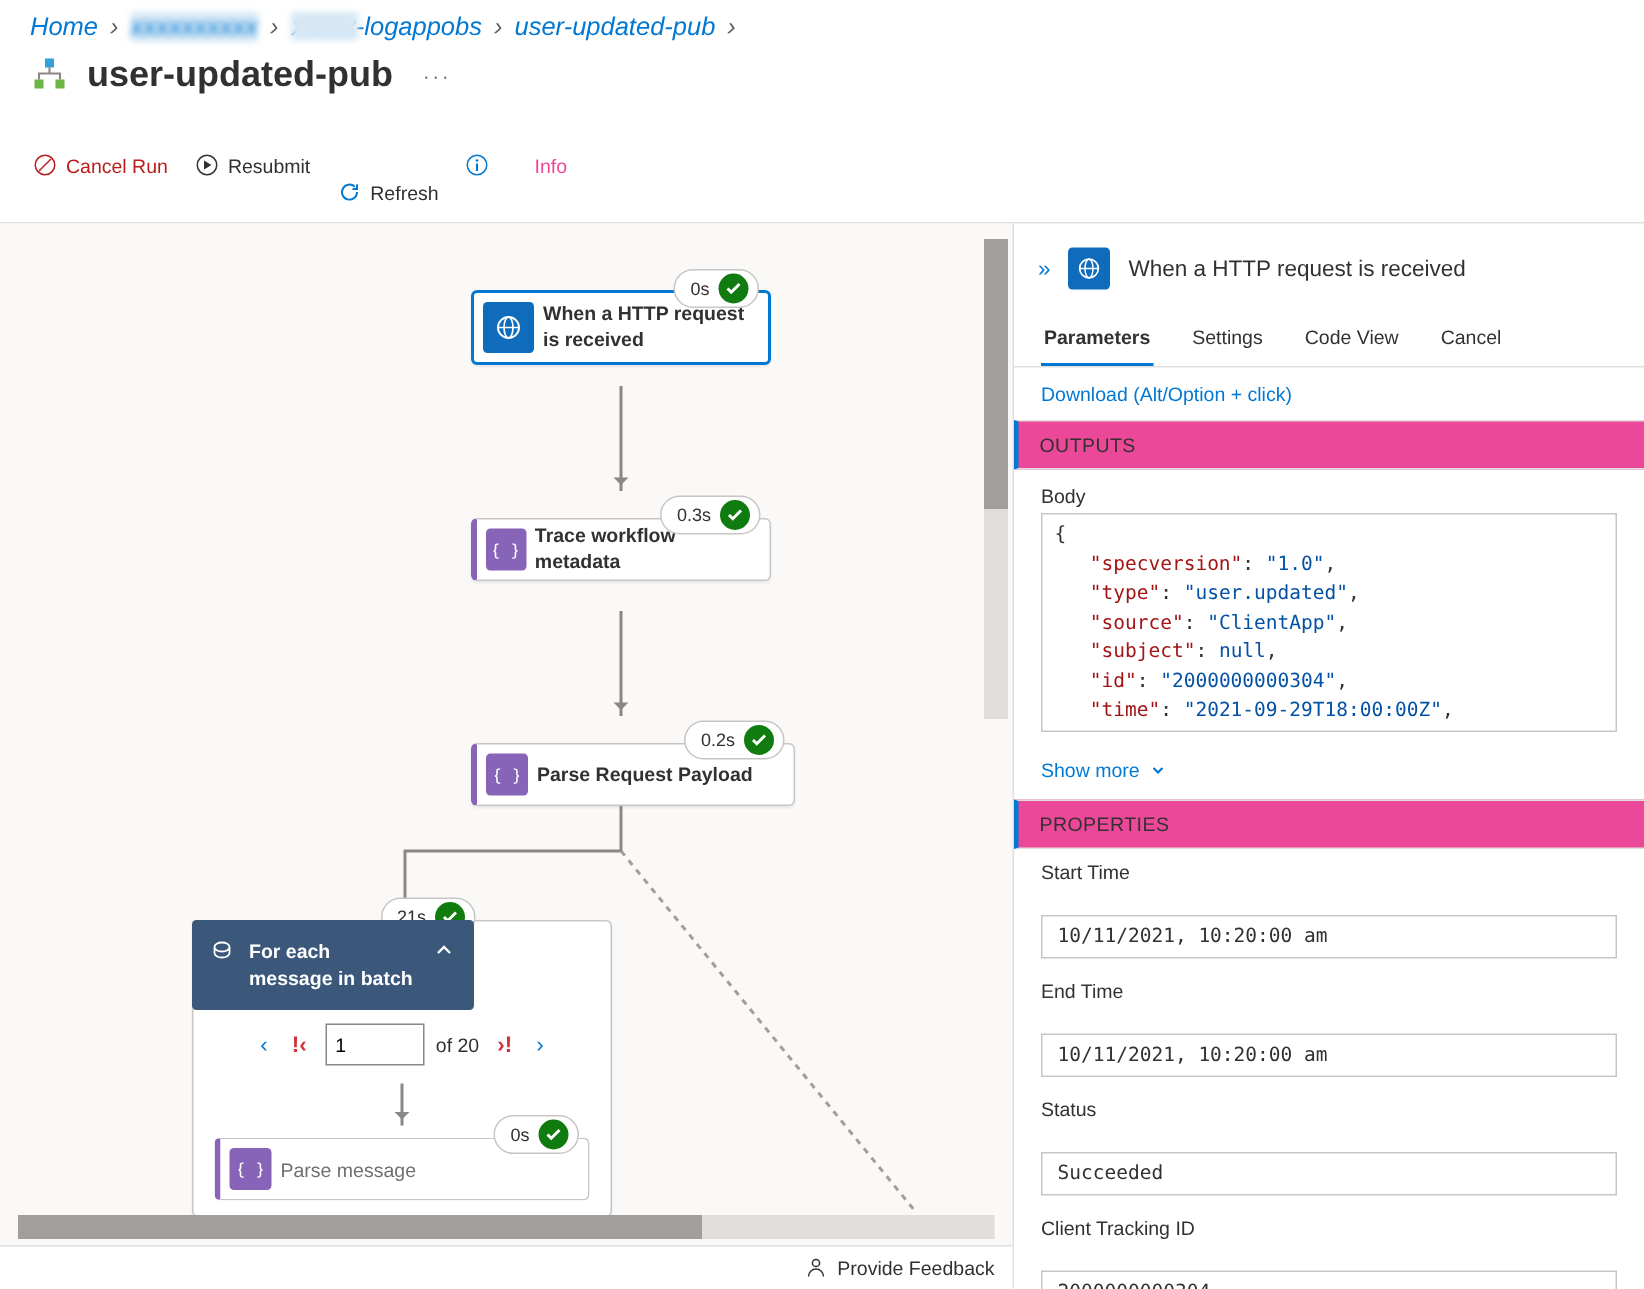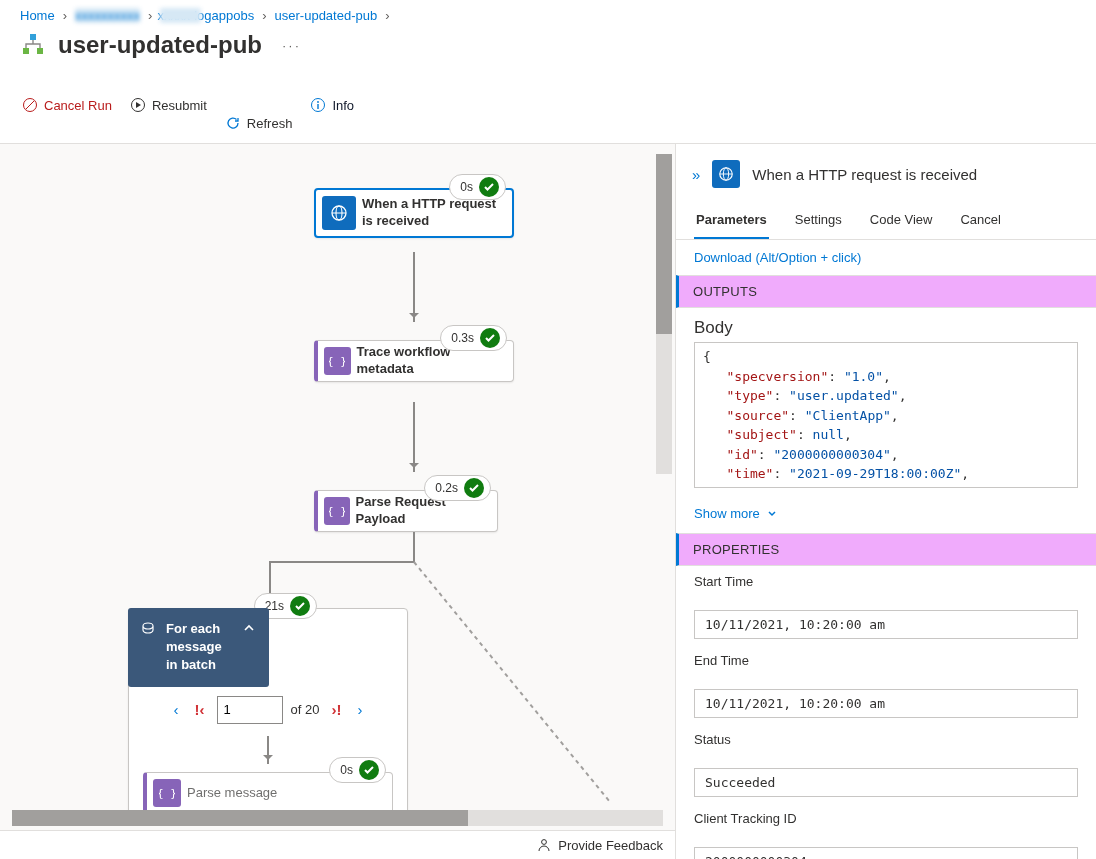--- a/index.html
+++ b/index.html
@@ -1,18 +1,18 @@
 <!DOCTYPE html>
 <html><head>
 <meta charset="utf-8">
 <style>
   * { box-sizing: border-box; margin: 0; padding: 0; }
   html, body { height: 100%; font-family: 'Segoe UI', Arial, sans-serif; font-size: 13px; color: #323130; background: #fff; }
   .app { display: flex; flex-direction: column; height: 859px; width: 1096px; overflow: hidden; }
-  .breadcrumb { padding: 8px 20px 4px; display: flex; align-items: flex-start; gap: 8px; font-size: 13px; }
+  .breadcrumb { padding: 8px 20px 4px; display: flex; align-items: flex-start; gap: 8px; font-size: 17px; font-style: italic; }
   .breadcrumb a { color: #0078d4; text-decoration: none; cursor: pointer; }
   .breadcrumb .sep { color: #605e5c; }
   .blur { filter: blur(2px); background: #d6e8f5; border-radius: 2px; color: transparent; user-select: none; }
   .title-row { display: flex; align-items: center; gap: 12px; padding: 4px 20px 12px; }
   .title-row .wfcicon { width: 26px; height: 26px; }
   .title-row h1 { font-size: 24px; font-weight: 600; }
   .title-row .dots { color: #605e5c; letter-spacing: 2px; cursor: pointer; padding: 4px 8px; }
   .toolbar { display: flex; align-items: center; gap: 18px; padding: 8px 22px 12px; }
   .tool { display: flex; align-items: center; gap: 6px; cursor: pointer; color: #323130; }
   .tool.disabled { color: #b91c1c; cursor: default; }
@@ -53,23 +53,23 @@
   .vscroll .thumb { position:absolute; width:100%; background:#a19f9d; top:0; height:180px; }
   .details { width: 420px; display:flex; flex-direction:column; overflow:hidden; }
   .det-head { display:flex; align-items:center; gap:12px; padding: 16px 16px 8px; }
   .expand { color:#0078d4; cursor:pointer; font-size:15px; }
   .det-head .icon.blue { width:28px; height:28px; border-radius:3px; }
   .det-head .title { font-size: 15px; font-weight: 400; }
   .tabs { display:flex; gap: 24px; padding: 10px 18px 0; border-bottom: 1px solid #e1dfdd; }
   .tab { padding: 6px 2px 10px; cursor:pointer; }
   .tab.active { border-bottom: 2px solid #0078d4; font-weight:600; }
   .dl-link { color:#0078d4; padding: 10px 18px; display:inline-block; cursor:pointer; }
-  .section-h { background:#f0abfc; border-top:1px solid #e1dfdd; border-bottom:1px solid #e1dfdd; border-left:3px solid #0078d4; padding: 8px 14px; font-weight:400; font-size:13px; letter-spacing:0.3px; }
+  .section-h { background:#ec4899; border-top:1px solid #e1dfdd; border-bottom:1px solid #e1dfdd; border-left:3px solid #0078d4; padding: 8px 14px; font-weight:400; font-size:13px; letter-spacing:0.3px; }
   .body-wrap { padding: 10px 18px 6px; }
-  .body-lbl { font-size: 17px; margin-bottom:4px; }
+  .body-lbl { font-size: 13px; margin-bottom:4px; }
   .json-box { border:1px solid #c8c6c4; padding: 4px 8px; font-family: Consolas, monospace; font-size: 13px; line-height: 1.5; height: 146px; overflow:hidden; white-space:pre; position:relative; }
   .jk { color:#a31515; }
   .jv { color:#0451a5; }
   .showmore { color:#0078d4; cursor:pointer; padding: 12px 18px; display:inline-flex; align-items:center; gap:6px; }
   .props { padding: 8px 18px 20px; display:flex; flex-direction:column; gap: 14px; overflow:auto; }
   .prop .plabel { font-size:13px; margin-bottom:4px; }
   .prop .pval { border:1px solid #c8c6c4; padding: 6px 10px; font-family: Consolas, monospace; font-size: 13px; margin-top: 21px; }
   svg { display:block; }
 </style>
 </head>
@@ -120,21 +120,21 @@
           <path d="M13 8 a5 5 0 1 1 -1.5 -3.5 M13 3 v3 h-3" fill="none" stroke="currentColor" stroke-width="1.3"></path>
         </svg>
       <span style="color:#323130;">Refresh</span>
     </div>
     <div class="tool" style="color:#0078d4;">
       <svg viewBox="0 0 16 16">
           <circle cx="8" cy="8" r="6.5" fill="none" stroke="currentColor"></circle>
           <circle cx="8" cy="5" r="0.9" fill="currentColor"></circle>
           <rect x="7.3" y="7" width="1.4" height="5" fill="currentColor"></rect>
         </svg>
-      <span style="color:#0f172a;">Info</span>
+      <span style="color:#ec4899;margin-left:24px;">Info</span>
     </div>
   </div>
 
   <div class="main">
     <div class="canvas-wrap">
       <div class="canvas-scroll">
         <div class="canvas">
 
           <div class="node selected" style="left:314px; top:44px; width:200px;">
             <span class="badge">
@@ -167,21 +167,21 @@
               </span>
             <span class="purplebox" style="margin:6px;">
                 <svg width="16" height="16" viewBox="0 0 16 16">
                   <text x="8" y="12" text-anchor="middle" fill="#fff" font-size="11" font-family="monospace">{ }</text>
                 </svg>
               </span>
             <span class="lbl">Trace workflow metadata</span>
           </div>
           <div class="arrow-v" style="left:414px; top:258px; height:70px;"></div>
 
-          <div class="node" style="left:314px; top:346px; width:184px; border-left:4px solid #8764b8;">
+          <div class="node" style="left:314px; top:346px; width:216px; border-left:4px solid #8764b8;">
             <span class="badge">
                 <span>0.2s</span>
                 <span class="check">
                   <svg viewBox="0 0 12 12">
                     <path d="M2 6 l2.5 2.5 L10 3" stroke="#fff" stroke-width="2" fill="none"></path>
                   </svg>
                 </span>
               </span>
             <span class="purplebox" style="margin:6px;">
                 <svg width="16" height="16" viewBox="0 0 16 16">
@@ -199,21 +199,21 @@
 
           <div class="for-each" style="left:128px; top:464px; width:280px;">
             <span class="badge" style="top:-16px; right:90px;">
                 <span>21s</span>
                 <span class="check">
                   <svg viewBox="0 0 12 12">
                     <path d="M2 6 l2.5 2.5 L10 3" stroke="#fff" stroke-width="2" fill="none"></path>
                   </svg>
                 </span>
               </span>
-            <div class="for-head" style="width:141px;">
+            <div class="for-head" style="width:188px;">
               <svg width="16" height="16" viewBox="0 0 16 16">
                   <path d="M3 6 a5 3 0 0 1 10 0 a5 3 0 0 1 -10 0 M3 6 v4 a5 3 0 0 0 10 0 v-4" fill="none" stroke="#fff" stroke-width="1.2"></path>
                 </svg>
               <span class="lbl">For each message in batch</span>
               <svg class="chevup" viewBox="0 0 16 16">
                   <path d="M4 10 l4 -4 l4 4" stroke="#fff" stroke-width="1.6" fill="none"></path>
                 </svg>
             </div>
             <div class="pager">
               <span class="pgbtn">‹</span>

